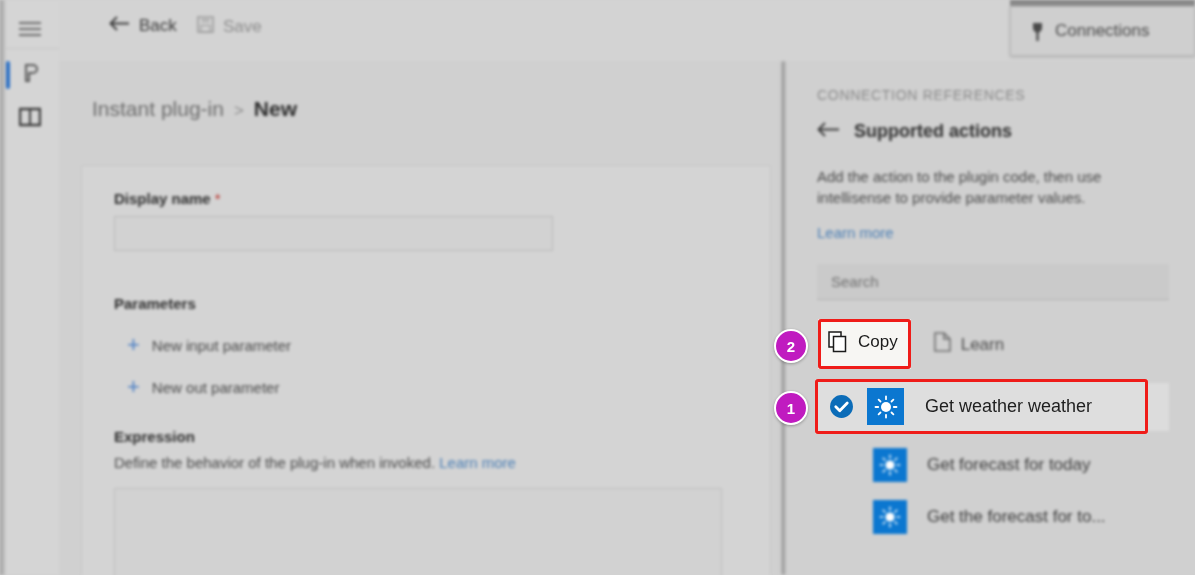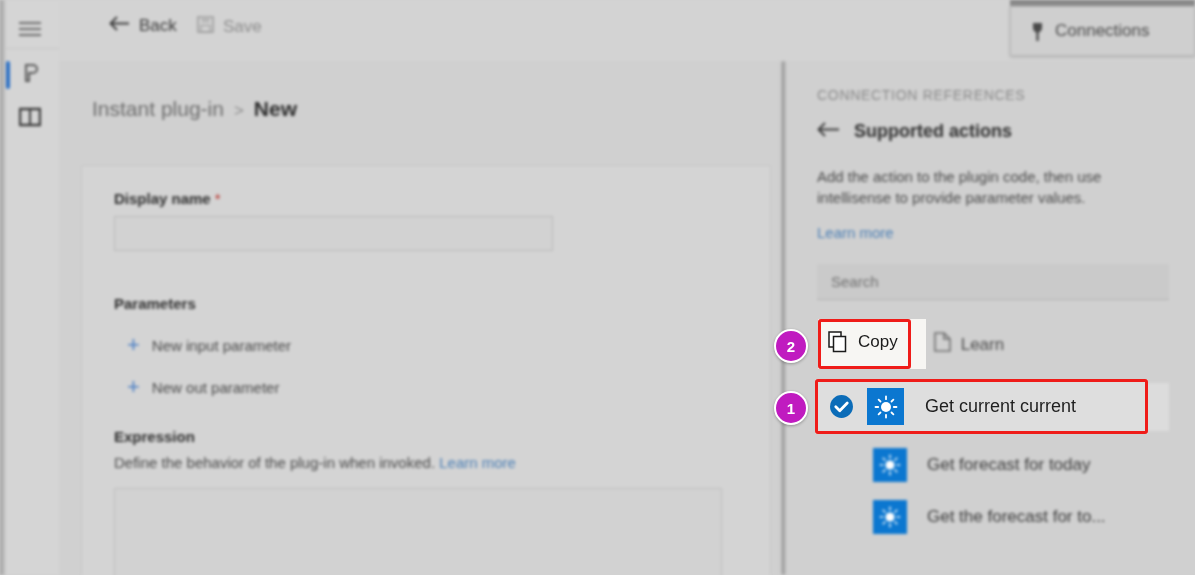--- a/index.html
+++ b/index.html
@@ -464,21 +464,21 @@
               <path d="M19.4 4.6 L17.5 6.5"></path>
                 <path d="M6.5 17.5 L4.6 19.4"></path>
             </g>
           </svg>
         </div>
         <span class="row-label">Get the forecast for to...</span>
       </div>
     </div>
   </div>
 
-  <div style="position:absolute;left:818px;top:319px;width:108px;height:50px;background:#f7f6f3;text-decoration:underline;">
+  <div style="position:absolute;left:818px;top:319px;width:93px;height:50px;background:#f7f6f3;text-decoration:underline;">
     <div style="position:absolute;left:10px;top:12px;">
       <svg width="20" height="22" viewBox="0 0 20 22">
         <rect x="1" y="1" width="12" height="15" fill="#fff" stroke="#1b1b1b" stroke-width="1.5"></rect>
         <rect x="5.5" y="5.5" width="12" height="15" fill="#fff" stroke="#1b1b1b" stroke-width="1.5"></rect>
       </svg>
     </div>
     <span style="position:absolute;left:40px;top:13px;font-size:17px;color:#1b1b1b;">Copy</span>
   </div>
 
   <div style="position:absolute;left:815px;top:379px;width:333px;height:55px;background:#dedede;display:flex;align-items:center;">
@@ -496,21 +496,21 @@
             <path d="M12 19.8 V22.5"></path>
           <path d="M1.5 12 H4.2"></path>
             <path d="M19.8 12 H22.5"></path>
           <path d="M4.6 4.6 L6.5 6.5"></path>
             <path d="M17.5 17.5 L19.4 19.4"></path>
           <path d="M19.4 4.6 L17.5 6.5"></path>
             <path d="M6.5 17.5 L4.6 19.4"></path>
         </g>
       </svg>
     </div>
-    <span style="margin-left:21px;font-size:18px;color:#1f1f1f;">Get current current</span>
+    <span style="margin-left:21px;font-size:18px;color:#1f1f1f;">Get weather weather</span>
   </div>
 
   <div class="anno-box" id="anno-copy"></div>
   <div class="anno-box" id="anno-row"></div>
 
   <div class="badge" id="badge-2">2</div>
   <div class="badge" id="badge-1">1</div>
 
 </div>
 

